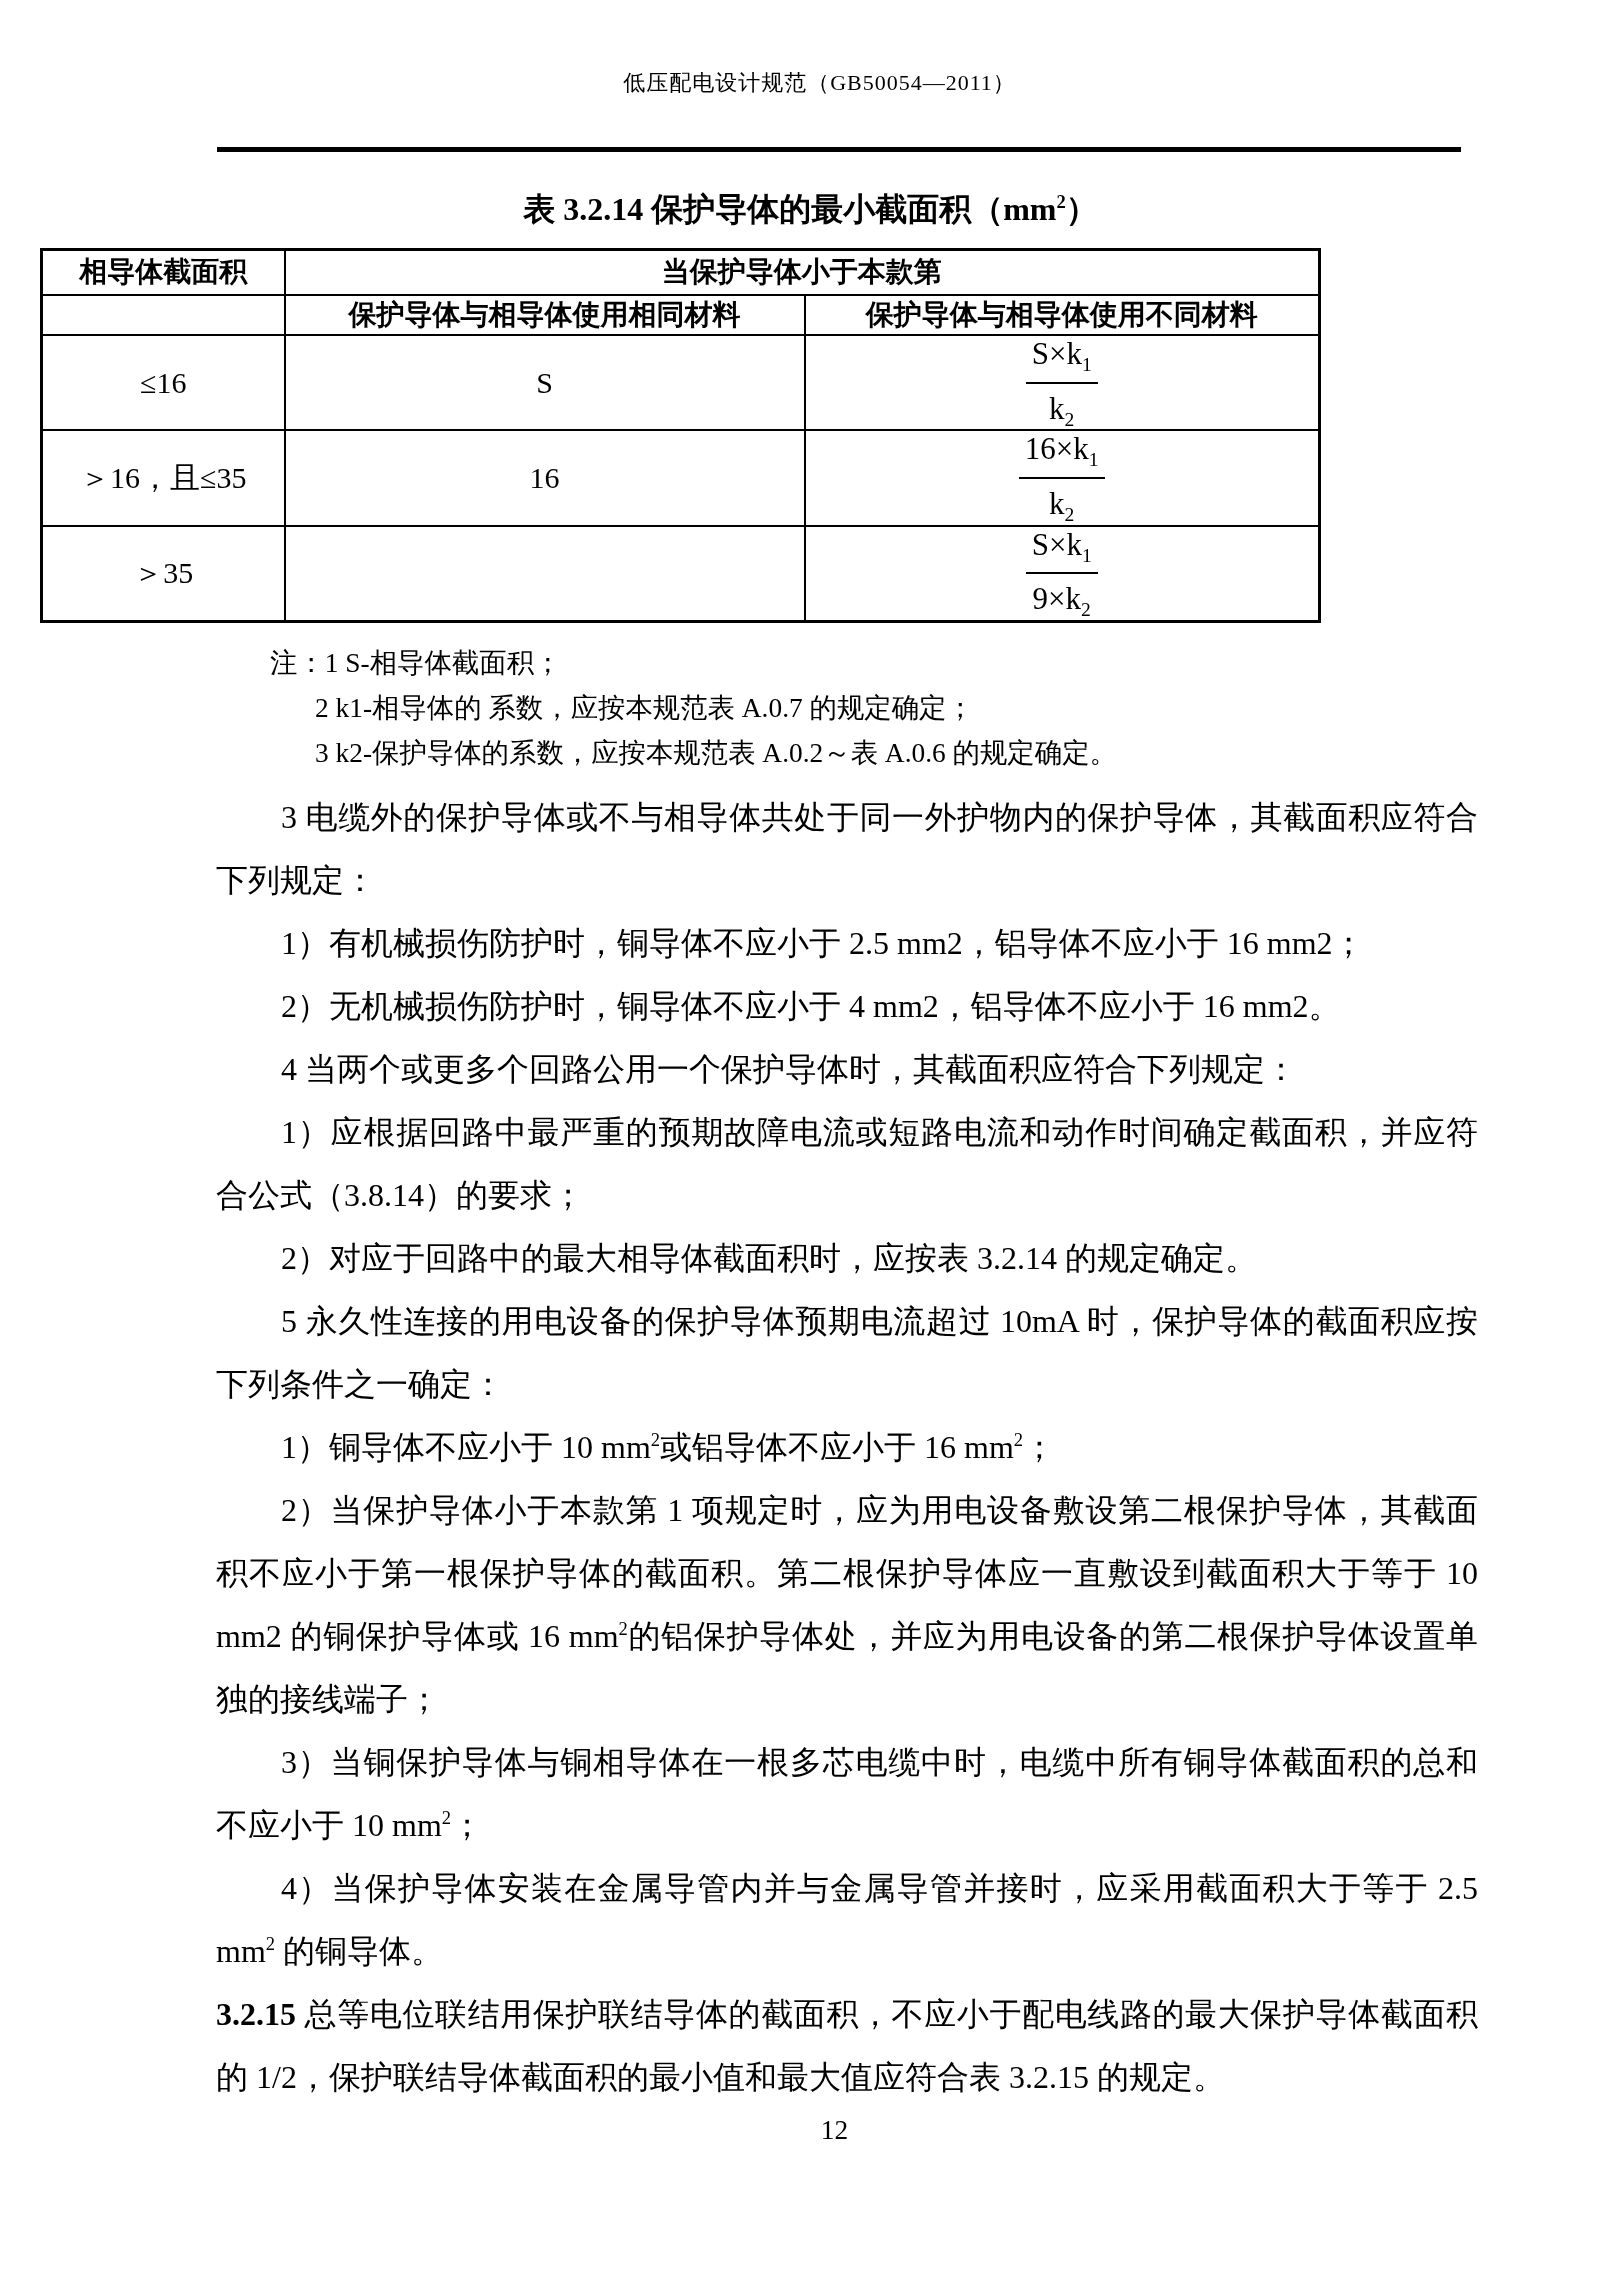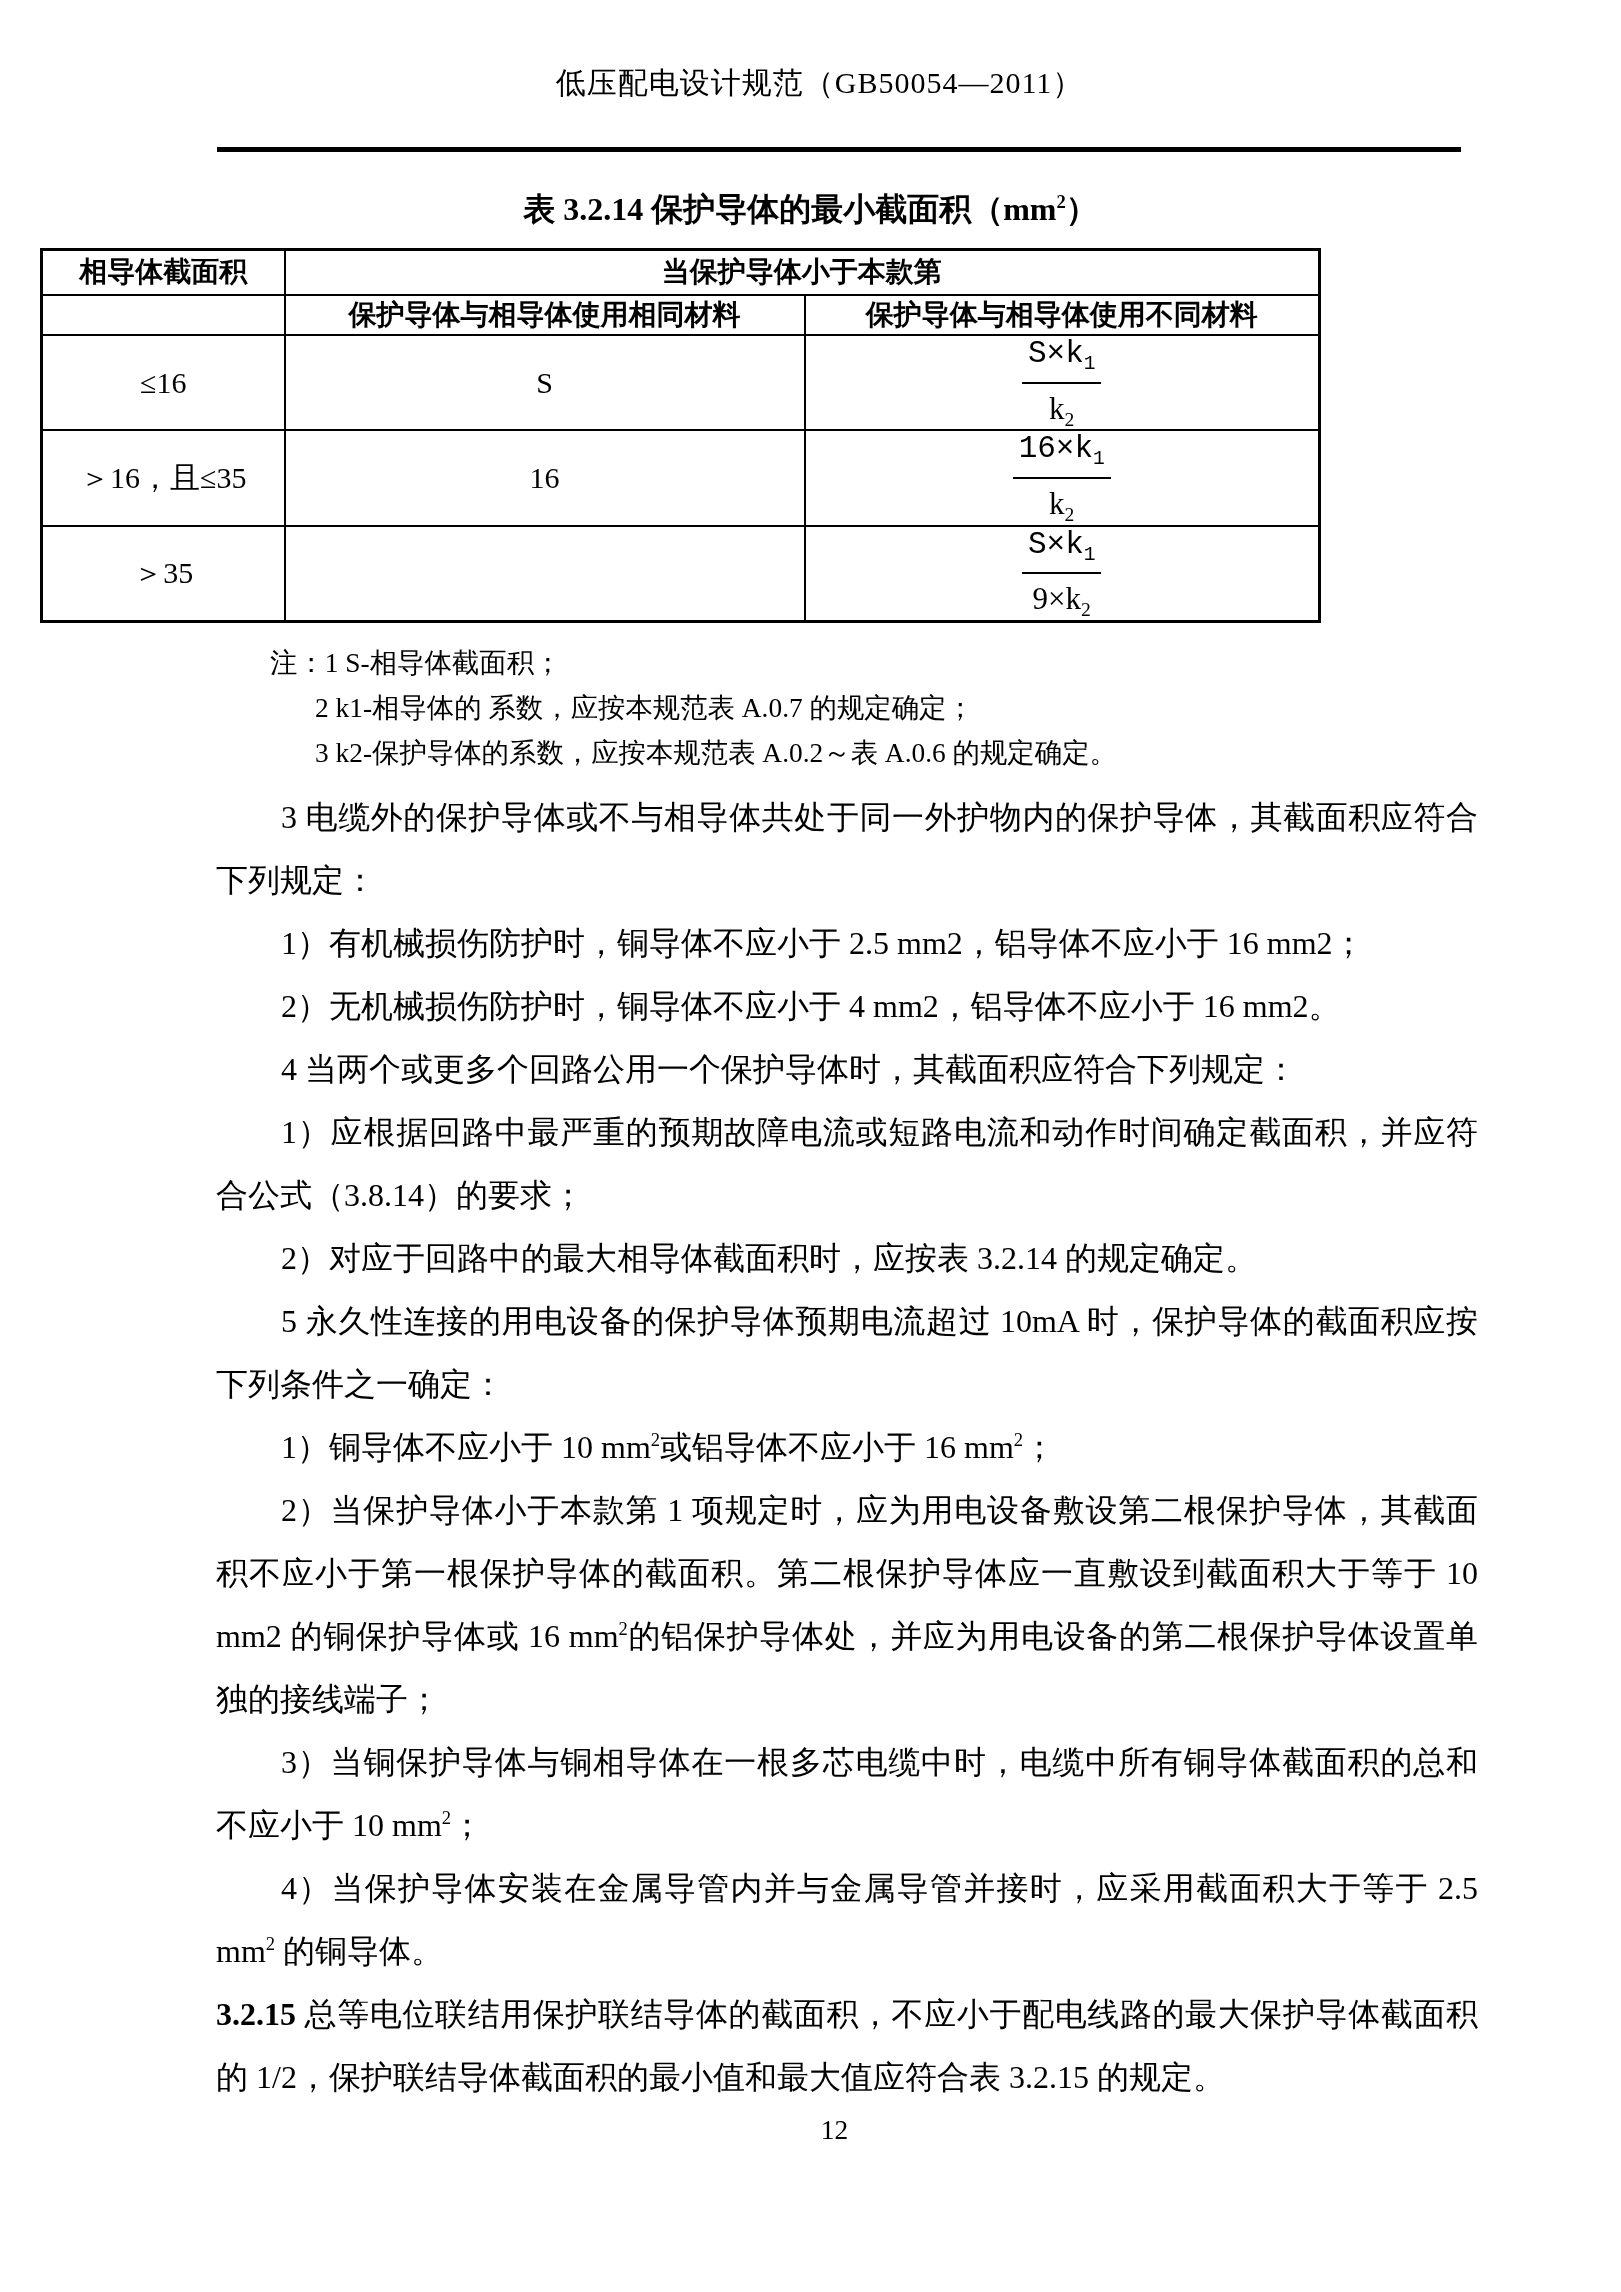--- a/index.html
+++ b/index.html
@@ -8,21 +8,21 @@
     width:1621px; height:2293px;
     background:#ffffff;
     color:#000;
     font-family:"Liberation Serif","DejaVu Serif",serif;
     overflow:hidden;
   }
   
   .doc-header {
     padding-top:65px;
     text-align:center;
-    font-size:30px;
+    font-size:22px;
     line-height:35px;
     letter-spacing:1px;
     margin-left:18px;
   }
   .header-rule {
     margin:47px 0 0 217px;
     width:1244px; height:4.9px;
     background:#000;
   }
   
@@ -42,21 +42,21 @@
   }
   table.csa { border:3.9px solid #000;margin-left:40px; }
   table.csa td, table.csa th { border:2px solid #000; padding:0; text-align:center; vertical-align:middle; }
   col.c1 { width:243px; } col.c2 { width:520px; } col.c3 { width:515px; }
   tr.hrow1 { height:46px; } tr.hrow2 { height:33px; }
   tr.drow  { height:84px; }
   th.hcell { font-weight:bold; font-size:28px; }
   td.dcell { font-size:30px; }
   
   .frac { display:inline-flex; flex-direction:column; align-items:center; font-size:31px; line-height:1.15; vertical-align:middle; }
-  .frac .num { padding:0 5.9px 6.9px;font-family:Liberation Mono, monospace; }
+  .frac .num { padding:0 5.9px 6.9px; }
   .frac .bar { align-self:stretch; height:2px; background:#000; }
   .frac .den { padding:6.9px 5.9px 0; }
   .frac sub { font-size:19.6px; line-height:1; }
   
   .notes {
     margin:17.6px 0 0 270px;
     font-size:27.4px;
     line-height:45px;
   }
   .note-rest { margin-left:45px; }

